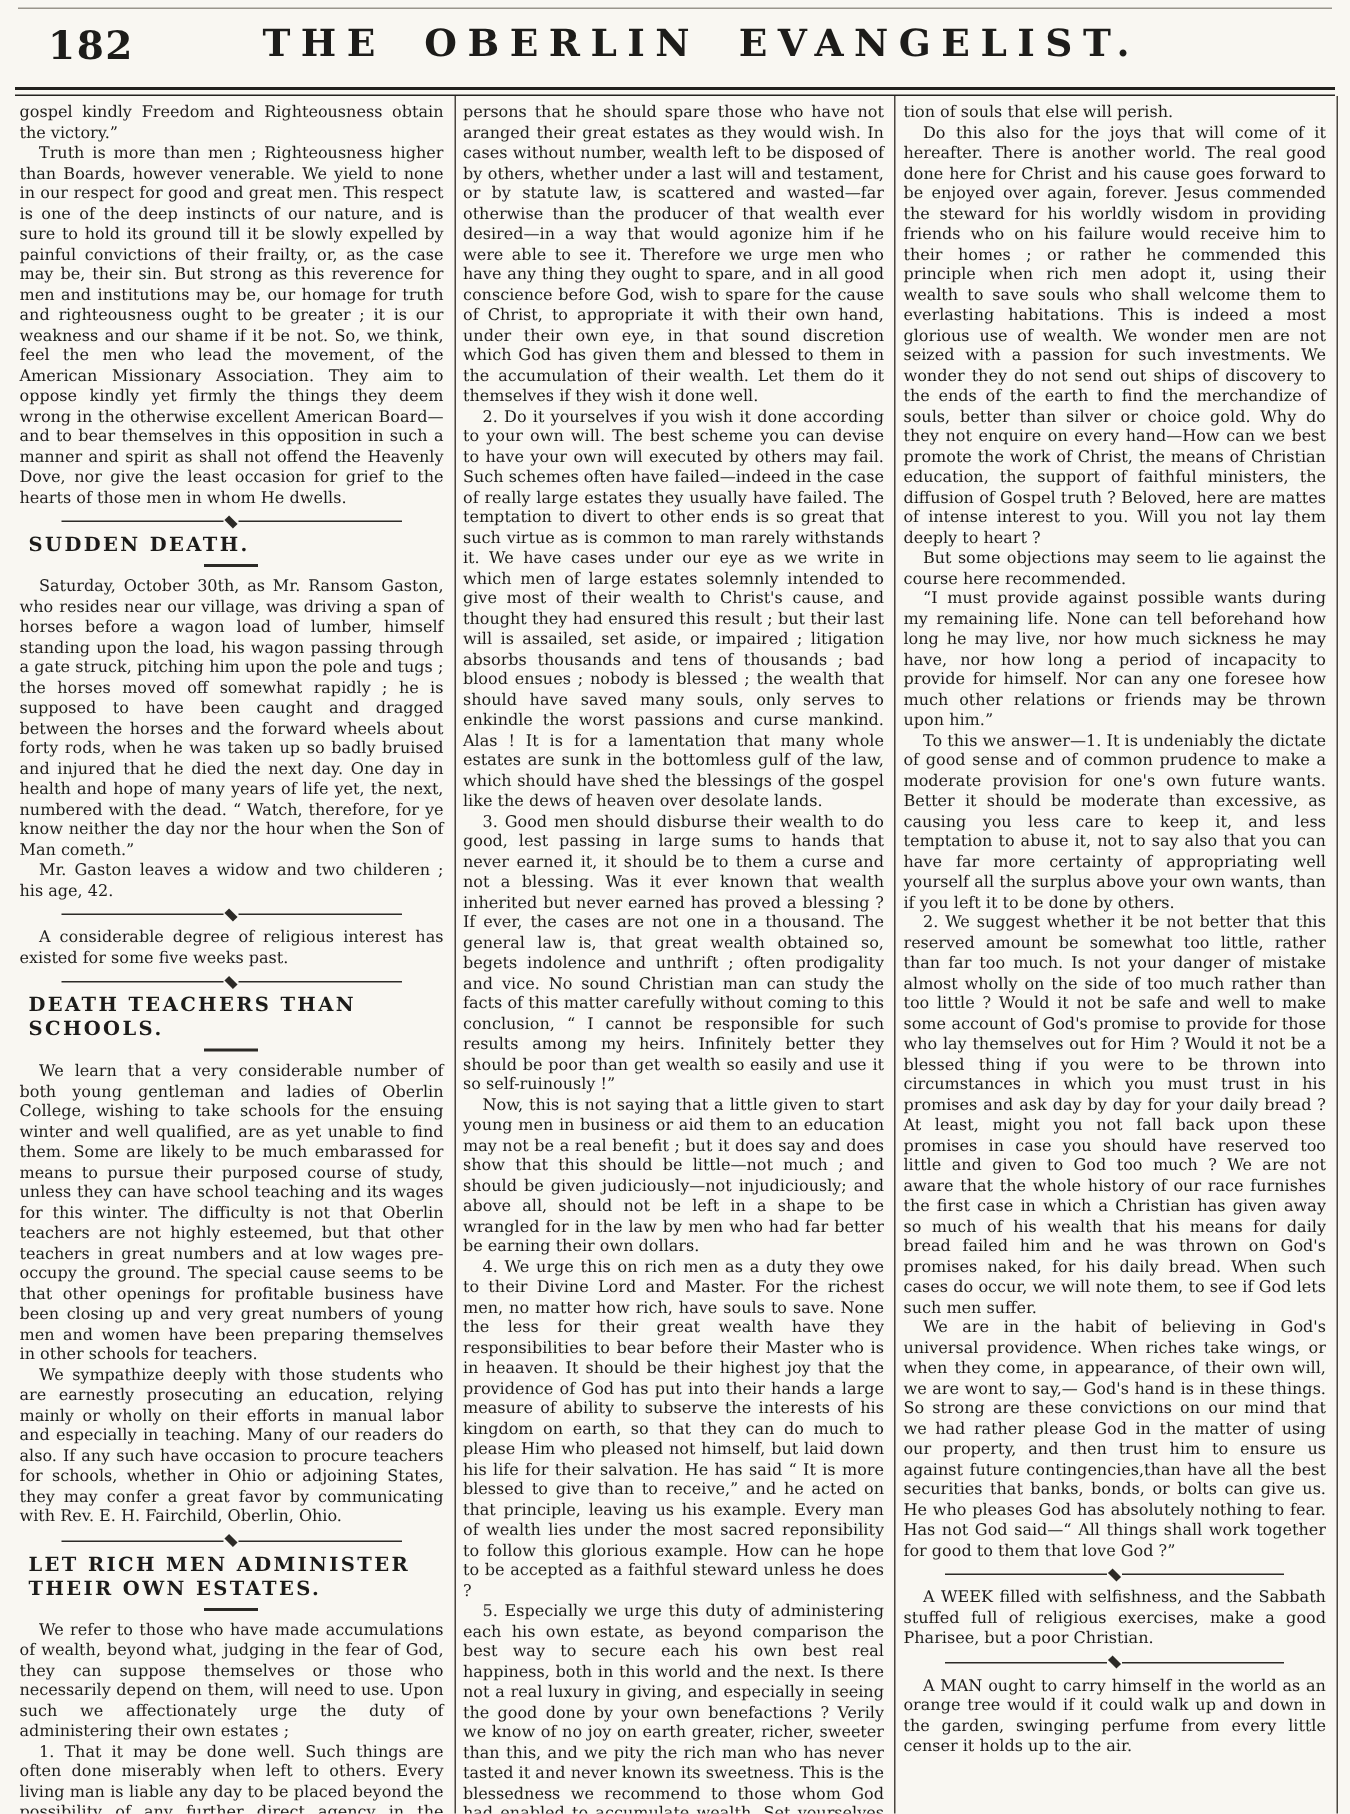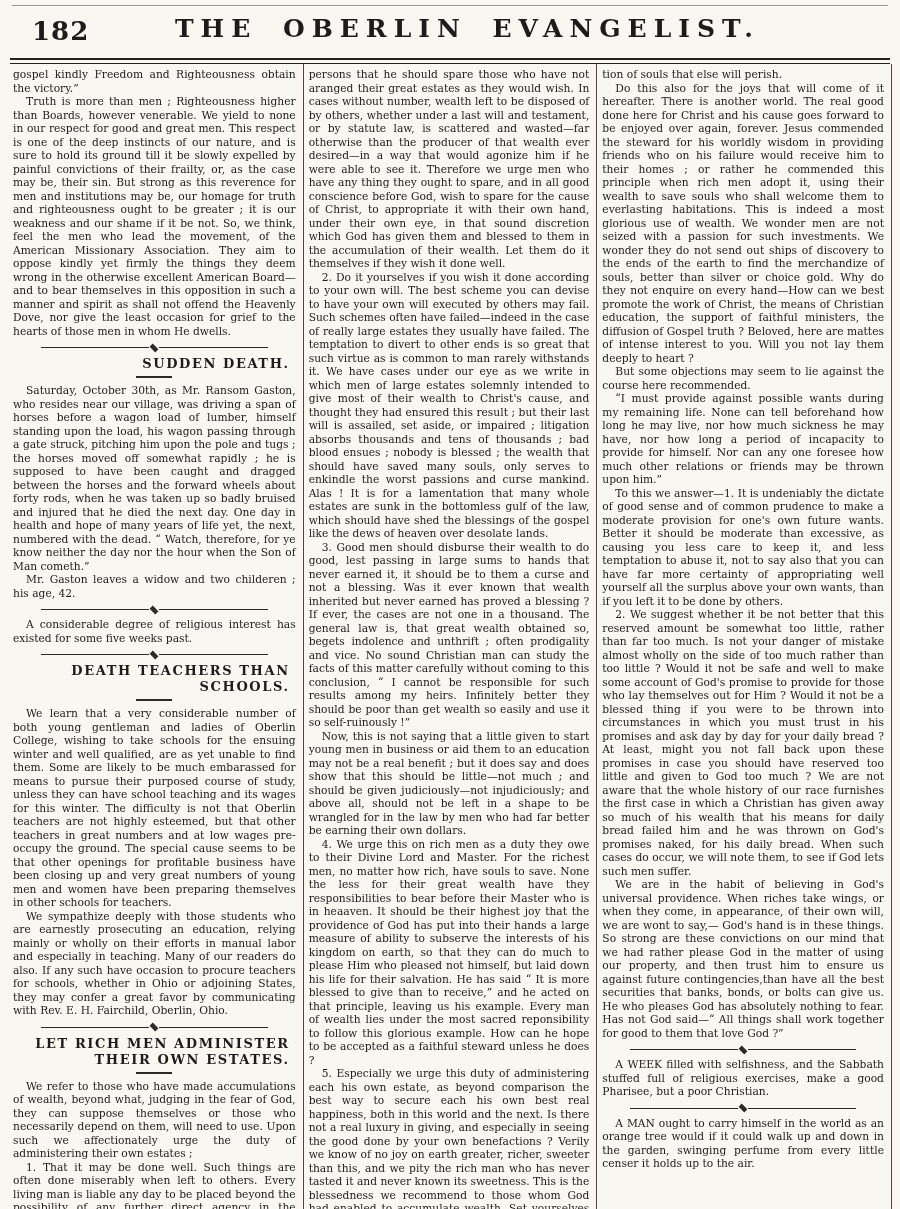--- a/index.html
+++ b/index.html
@@ -32,21 +32,21 @@
     padding:4px 7px 0 5px;
     font-size:10.7px;line-height:13.5px;
     text-align:justify;
     overflow:hidden;
   }
   .col-mid{border-left:1px solid #4a463f;border-right:1px solid #4a463f;}
   .col-right{border-right:1px solid #4a463f;}
   p.para{margin:0;text-indent:13px;}
   p.para.noindent{text-indent:0;}
   .heading{
-    text-align:right;font-weight:bold;font-size:13px;letter-spacing:1.6px;
+    text-align:left;font-weight:bold;font-size:13px;letter-spacing:1.6px;
     margin:2px 6px 0 6px;text-indent:0;line-height:16px;
   }
   .divider{display:flex;align-items:center;margin:6px 28px 5px 28px;height:7px;}
   .divider::before,.divider::after{content:"";flex:1;border-top:1px solid #2c2a26;}
   .divider .dia{
     width:8px;height:8px;background:#2c2a26;
     transform:rotate(45deg) scale(1,0.55);
     margin:0 1px;
   }
   .hdash{width:36px;border-top:2px solid #2c2a26;margin:4px auto 6px auto;height:0;}

